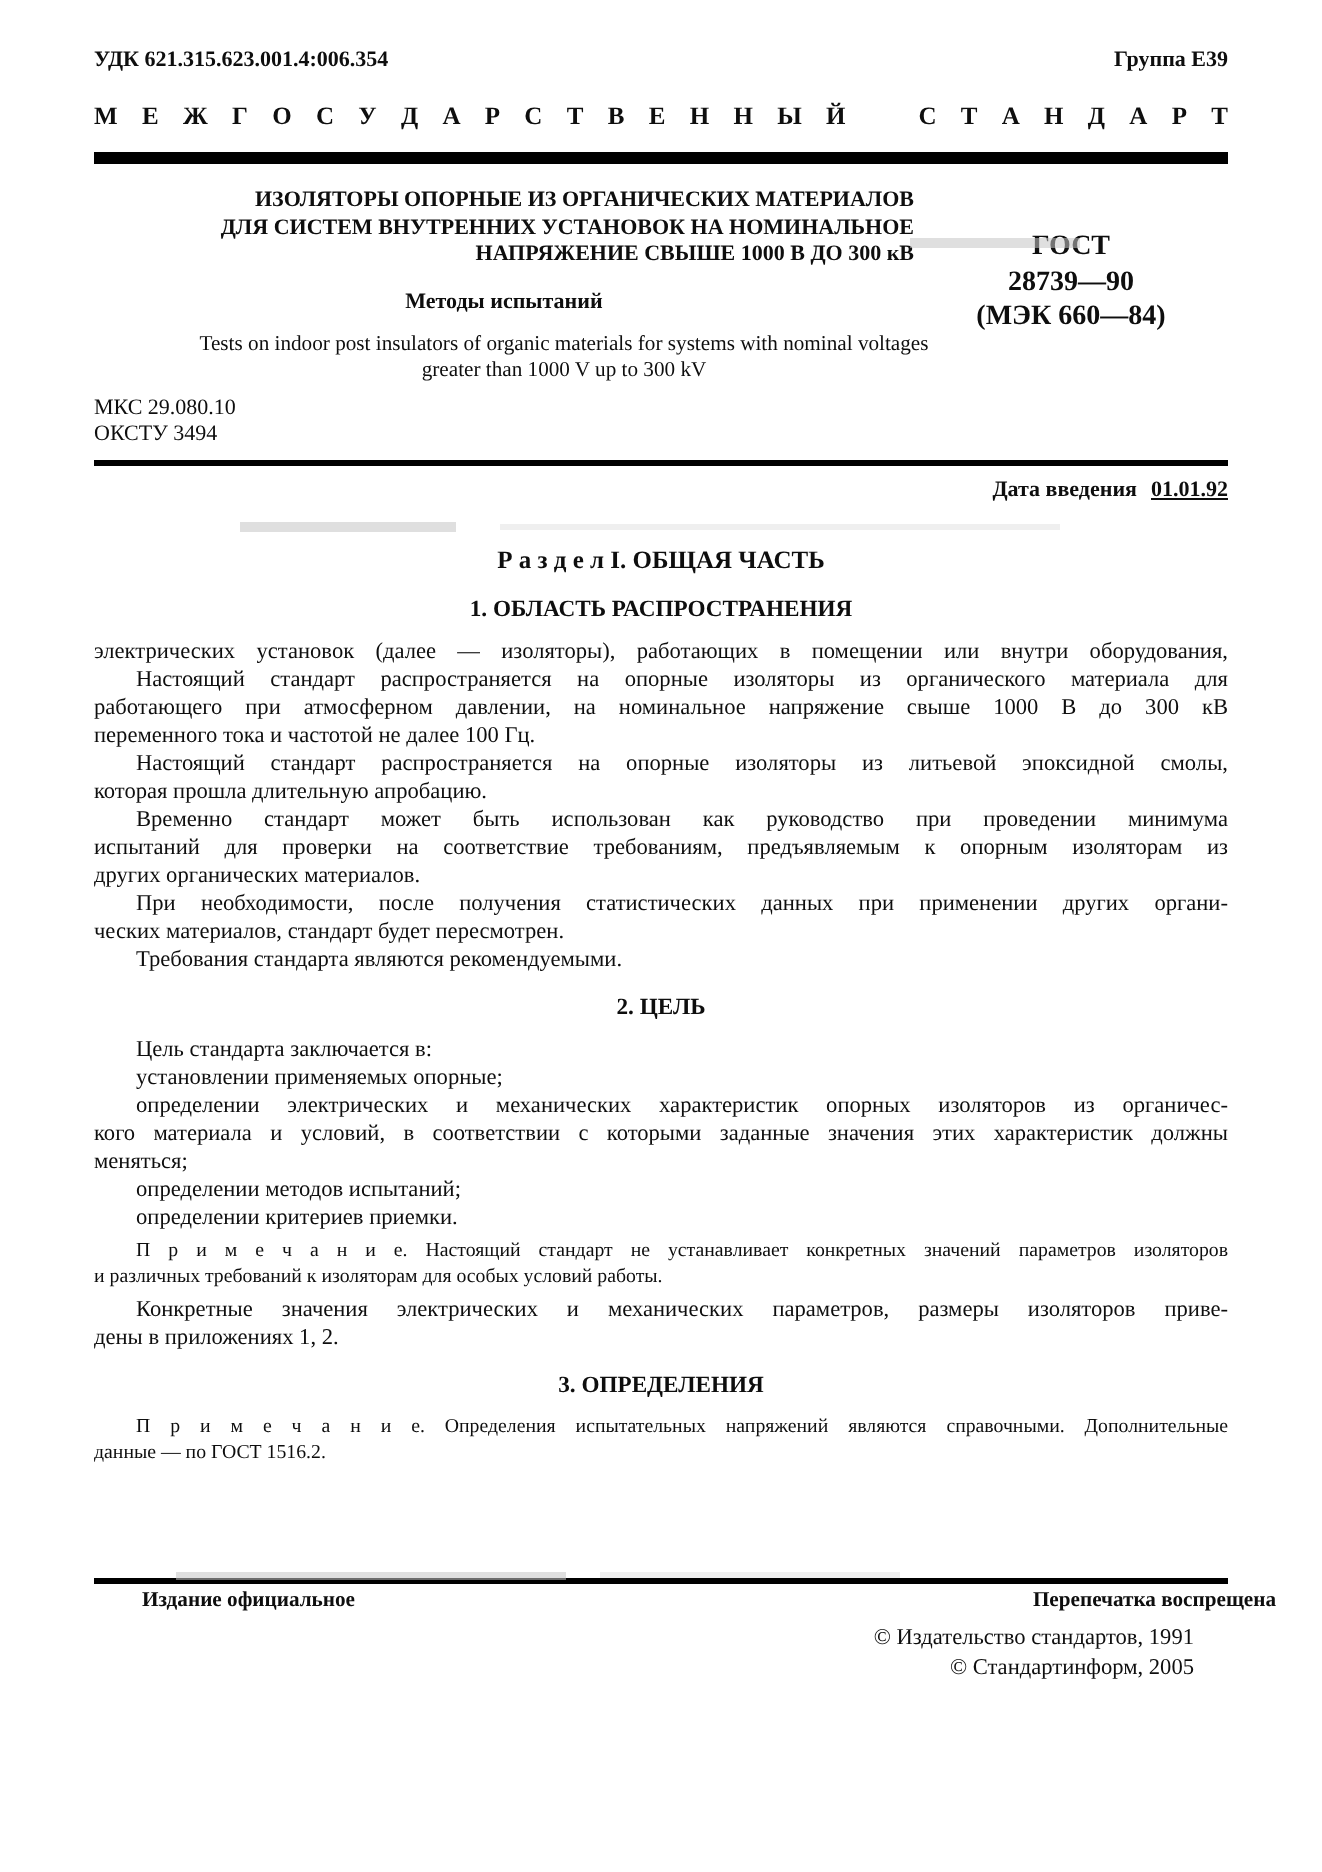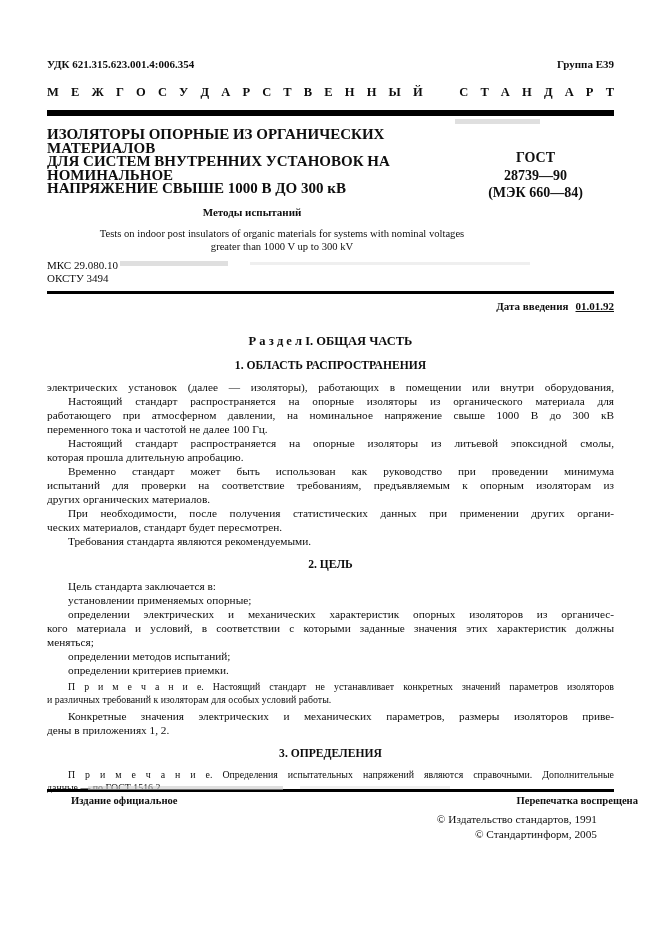--- a/index.html
+++ b/index.html
@@ -1,25 +1,25 @@
 <!DOCTYPE html>
 <html><head>
 <meta charset="utf-8">
 <style>
   html,body{margin:0;padding:0;background:#e8e8e8;}
   .page{position:relative;width:661px;height:936px;background:#ffffff;margin:0 auto;
         font-family:"Liberation Serif","DejaVu Serif",serif;color:#0e0e0e;overflow:hidden;}
   .content{position:absolute;left:47px;top:0;width:567px;}
   .row-split{display:flex;justify-content:space-between;}
-  .udk-row{margin-top:58px;font-weight:bold;font-size:11px;gap:42px;}
+  .udk-row{margin-top:24px;font-weight:bold;font-size:11px;gap:42px;}
   .spread{margin-top:15px;font-weight:bold;font-size:12.5px;text-align:justify;text-align-last:justify;}
   .bar{margin-top:10px;height:6px;background:#000;}
   .title-table{display:flex;margin-top:12px;}
   .title-left{width:410px;}
-  .main-title{font-weight:bold;font-size:15px;line-height:13.6px;text-align:left;}
+  .main-title{font-weight:bold;font-size:11px;line-height:13.6px;text-align:right;}
   .subtitle{margin-top:10px;font-weight:bold;font-size:11px;text-align:center;}
   .designation{flex:1;padding-top:21px;font-weight:bold;font-size:14px;line-height:17.5px;text-align:center;}
   .english{margin-top:9px;width:470px;font-size:10.6px;line-height:13px;text-align:center;}
   .codes{margin-top:6px;font-size:11px;line-height:13.2px;}
   .rule{height:3px;background:#000;}
   .rule.mid{margin-top:6px;}
   .date-row{margin-top:6px;text-align:right;font-weight:bold;font-size:11px;}
   .date-value{text-decoration:underline;margin-left:7px;}
   .part-heading{margin-top:22px;text-align:center;font-weight:bold;font-size:12.5px;}
   .section-title{margin:10px 0 8px;text-align:center;font-weight:bold;font-size:11.6px;}

